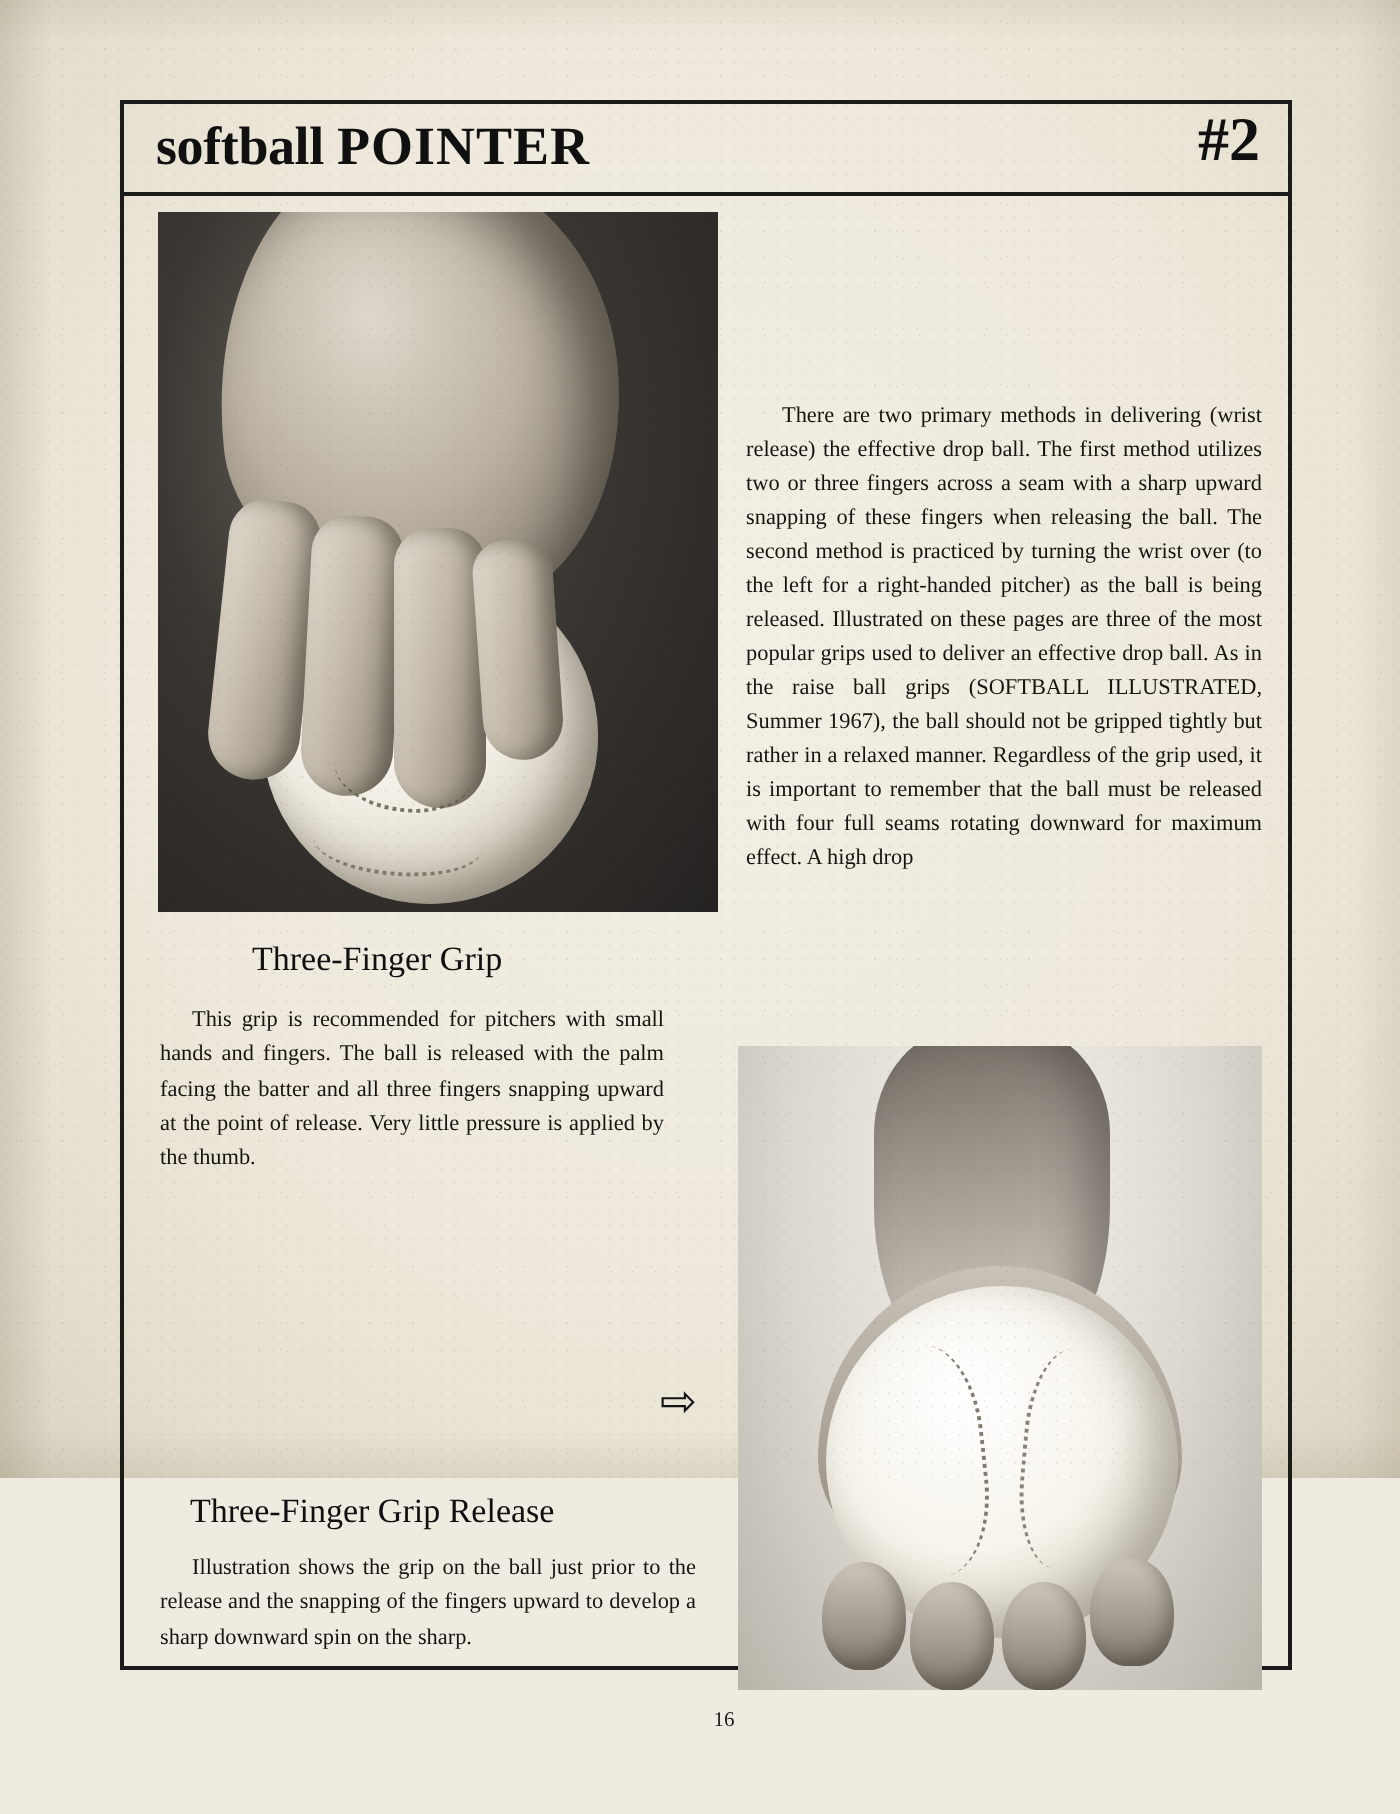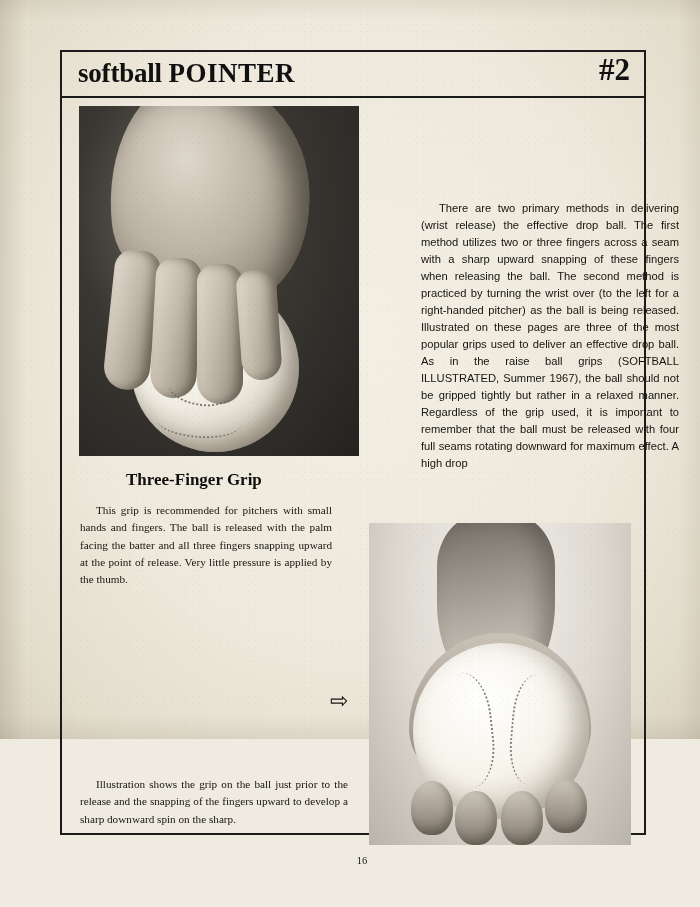--- a/index.html
+++ b/index.html
@@ -239,29 +239,28 @@
   
   .col-right {
     position: absolute;
     left: 311px;
     top: 102px;
     width: 258px;
     font-size: 11.2px;
     line-height: 1.52;
     text-align: justify;
     color: #15140f;
-    font-family: Liberation Sans, sans-serif;
-    margin-left: 48px;
+    font-family: Liberation Serif, serif;
   }
   .col-right p { margin: 0; text-indent: 18px; }
 
   
   .cap-head {
     position: absolute;
-    font-weight: bold;
+    font-weight: normal;
     font-size: 17px;
     color: #101010;
     font-family: "Liberation Serif", serif;
     text-align: right;
   }
   .cap-head-1 { left: 64px; top: 372px; }
   .cap-head-2 { left: 33px; top: 648px; }
 
   .cap-body {
     position: absolute;
@@ -361,20 +360,21 @@
         <div class="ph2-seam"></div>
         <div class="ph2-seam-b"></div>
         <div class="ph2-tips">
           <span></span>
             <span></span>
             <span></span>
             <span></span>
         </div>
       </div>
 
+      <div class="cap-head cap-head-2">Three-Finger Grip Release</div>
       <div class="cap-body cap-body-2">
         <p>Illustration shows the grip on the ball just prior to the release and the snapping of the fingers upward to develop a sharp downward spin on the sharp.</p>
       </div>
 
     </div>
   </div>
 
   <div class="folio">16</div>
 
   <div class="speckle"></div>

